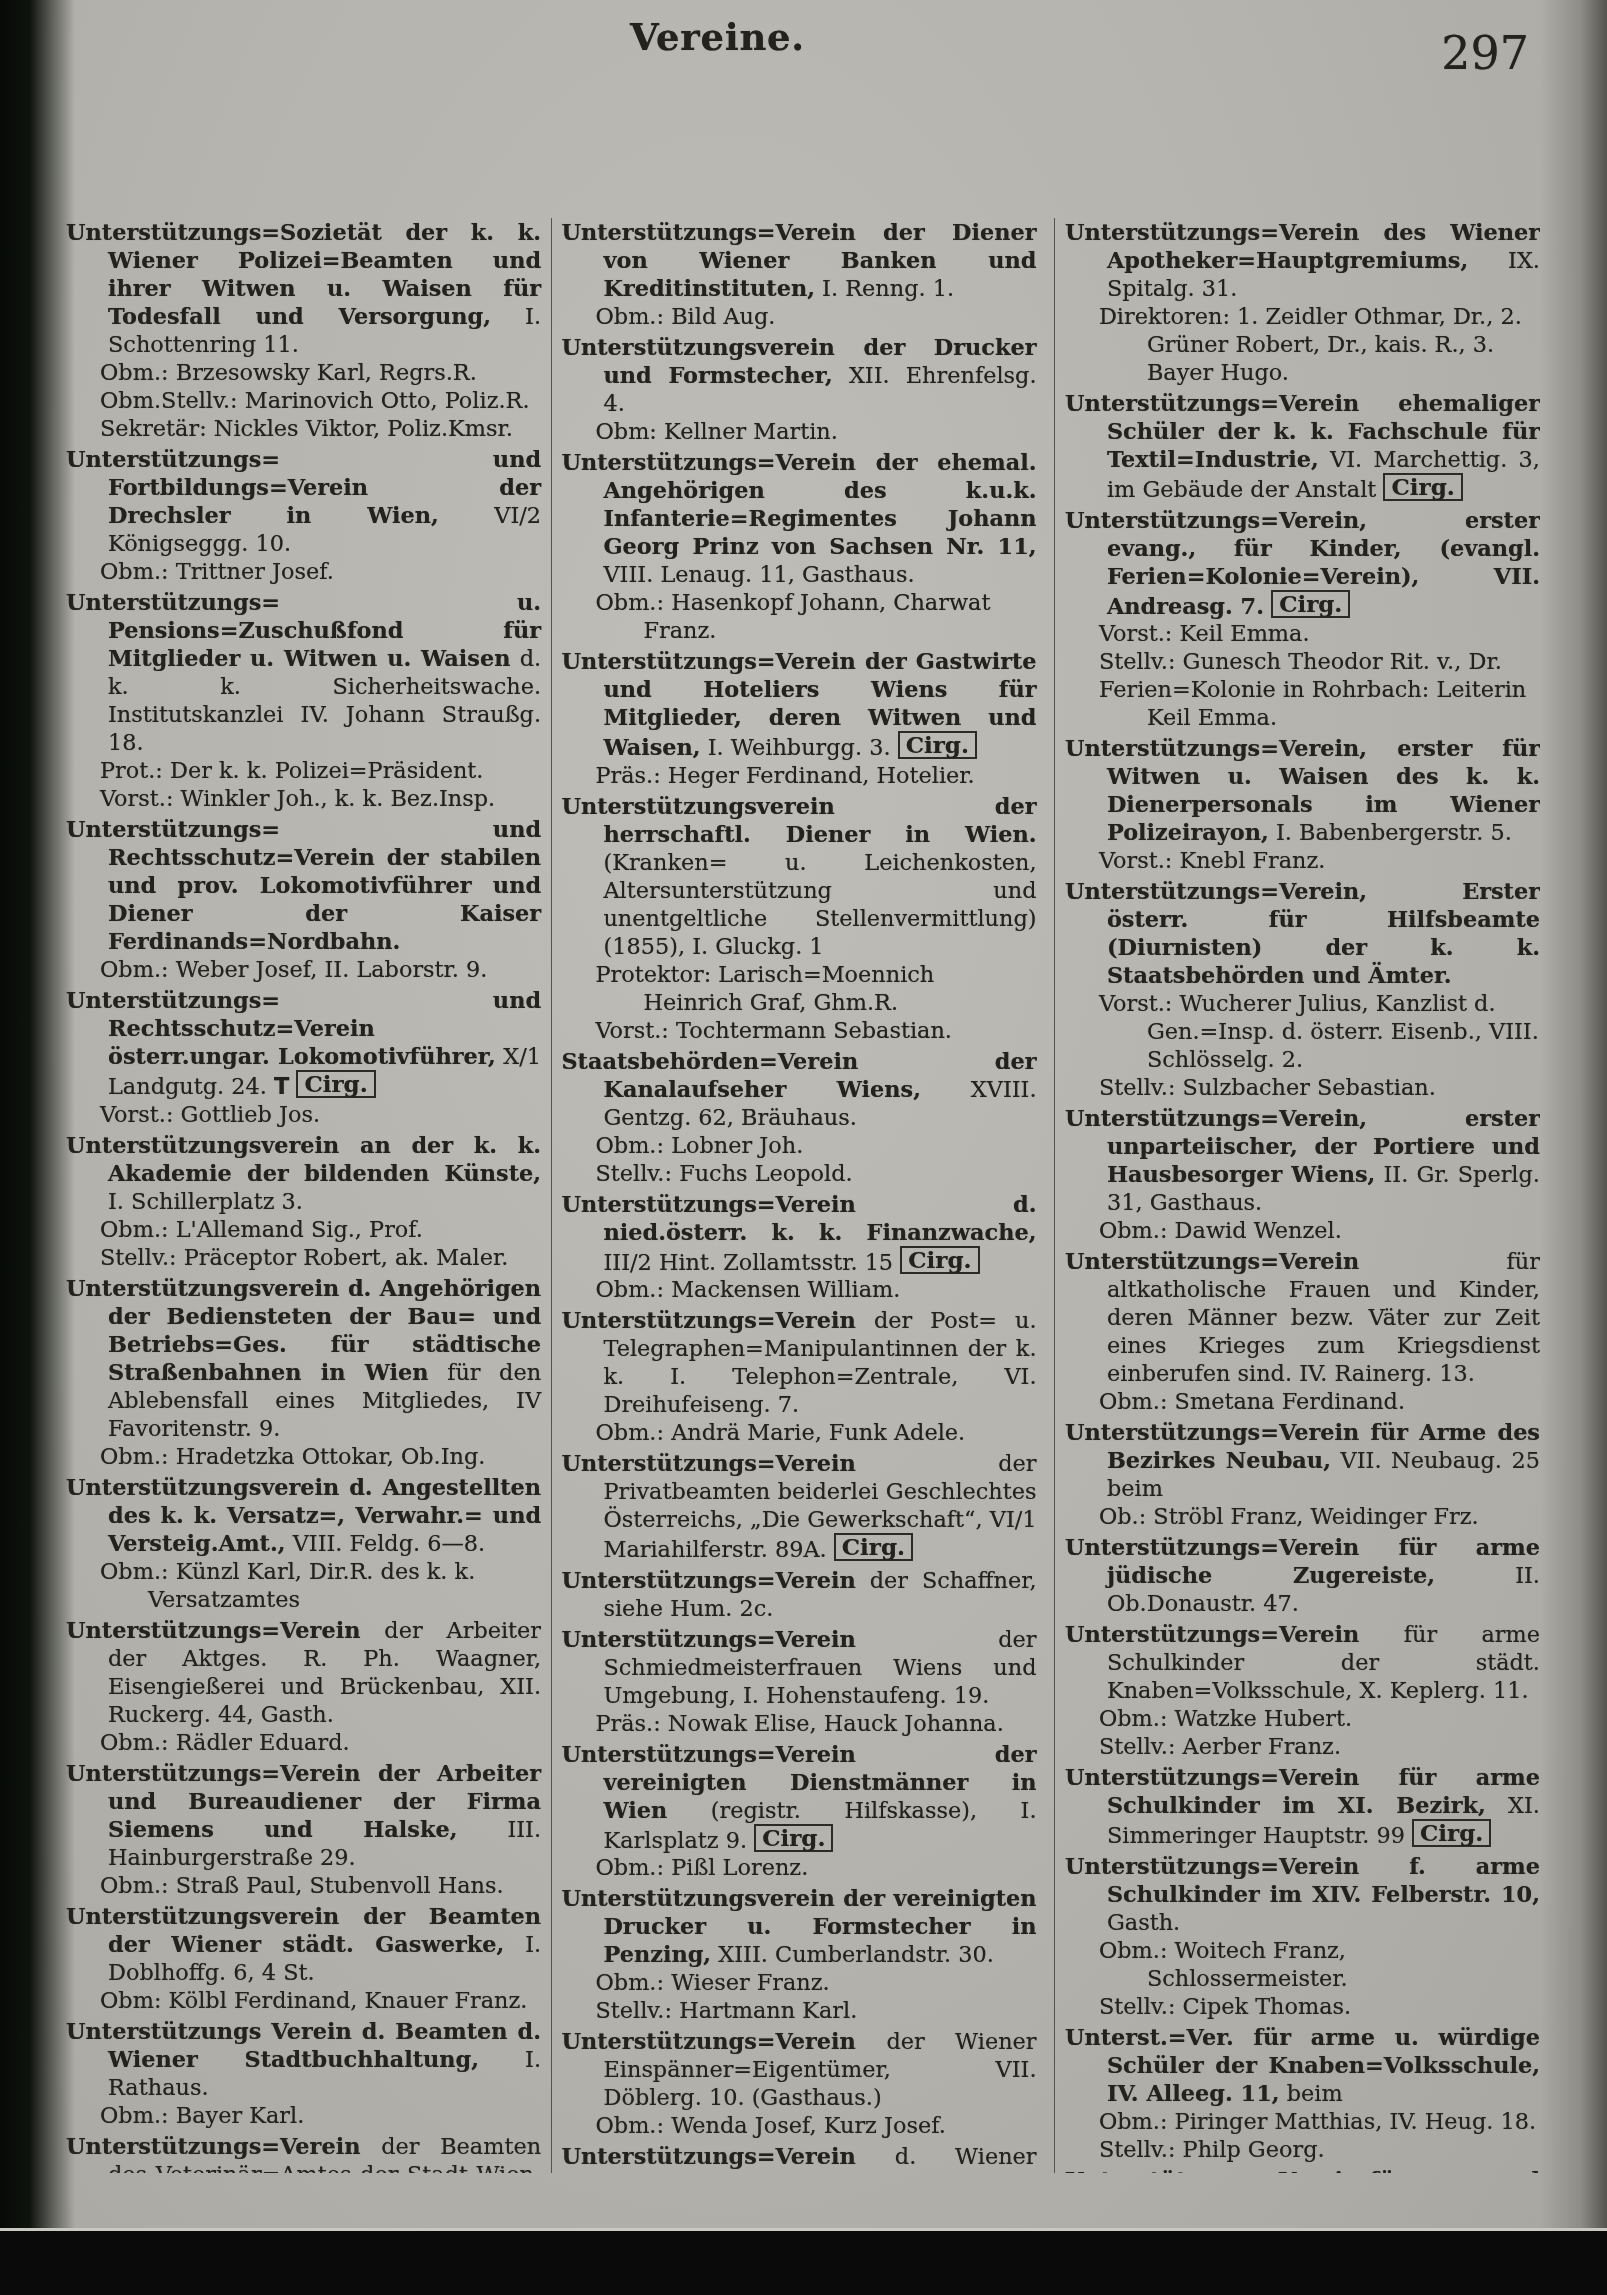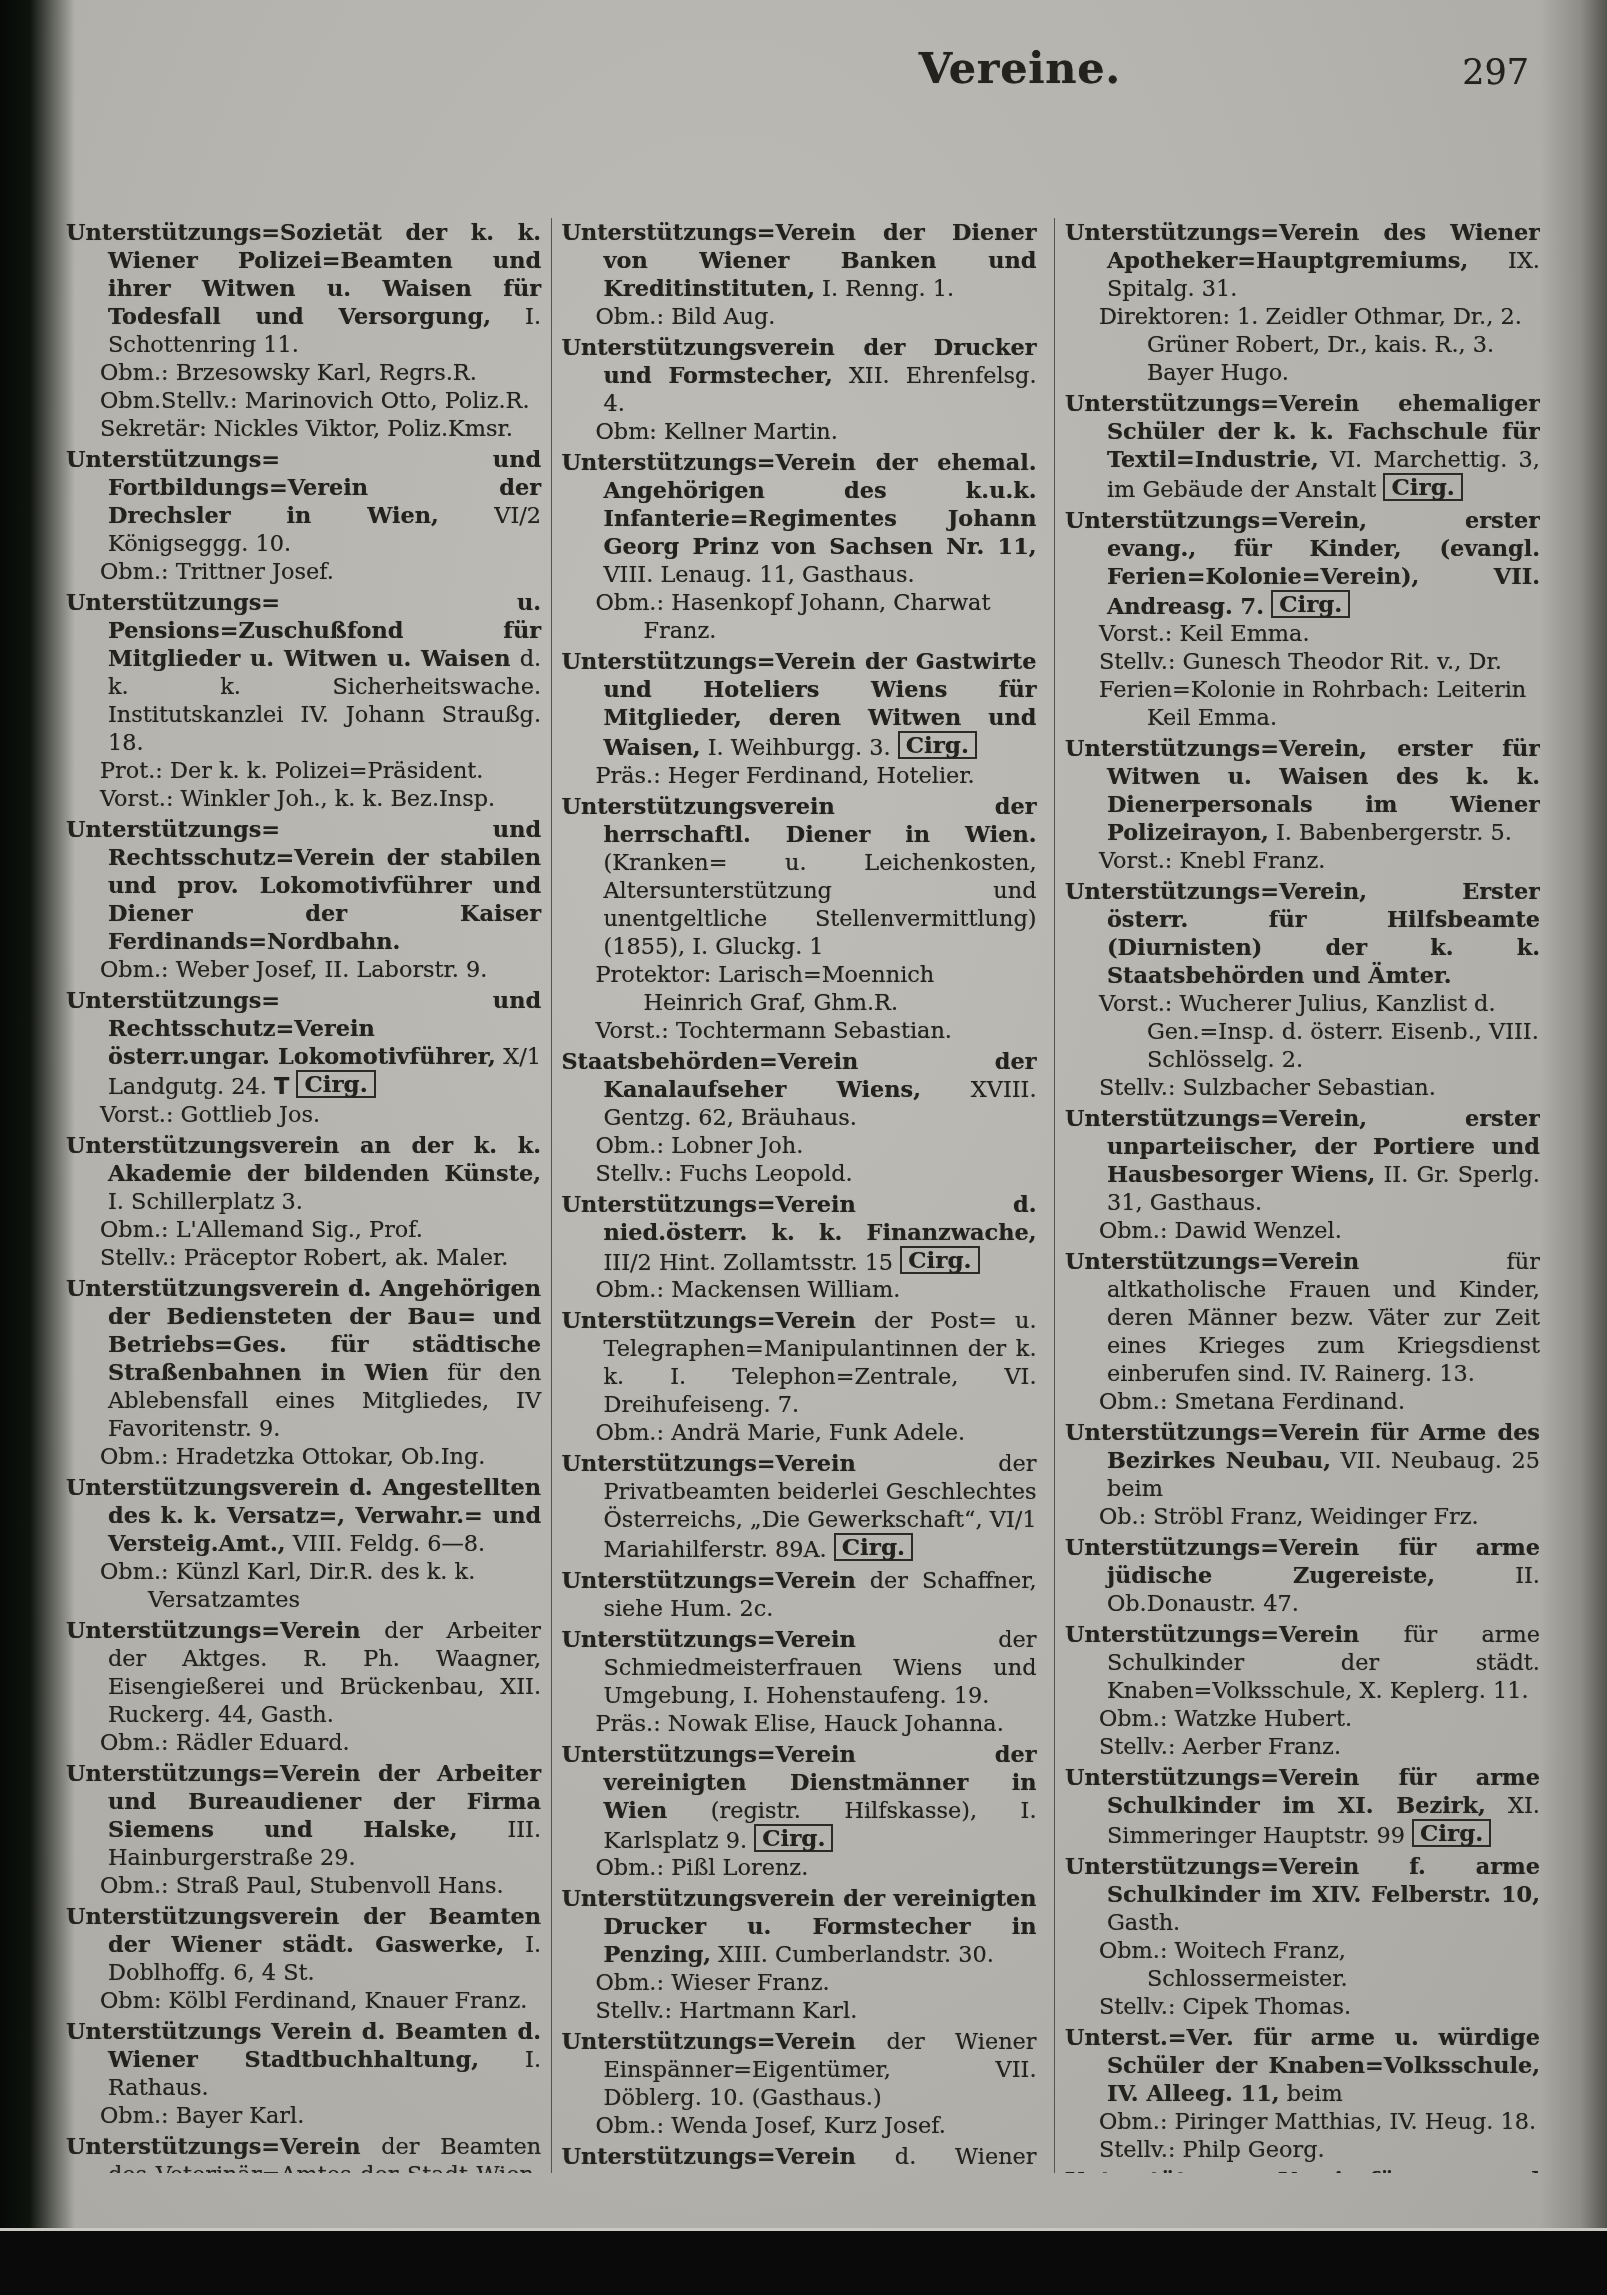--- a/index.html
+++ b/index.html
@@ -7,23 +7,23 @@
     position:relative;width:1607px;height:2295px;overflow:hidden;
     background:radial-gradient(ellipse at 45% 32%, #bebdb7 0%, #b3b2ac 55%, #a7a6a0 100%);
     font-family:"DejaVu Serif", serif;color:#24221e;
   }
   .gutter-shadow{position:absolute;left:0;top:0;bottom:0;width:75px;
     background:linear-gradient(to right,#060906 0%,#10140f 40%,rgba(16,20,15,0) 100%);}
   .right-shade{position:absolute;right:0;top:0;bottom:0;width:67px;
     background:linear-gradient(to left,#55544f 0%,#8e8d87 40%,rgba(142,141,135,0) 100%);}
   .bottom-edge{position:absolute;left:0;right:0;bottom:0;height:64px;background:#0a0a0a;
     border-top:3.7px solid #c9c8c1;}
-  .page-title{position:absolute;top:43px;left:314px;width:807px;text-align:right;
-    font-size:43px;font-weight:bold;letter-spacing:0.7px;text-shadow:0 0 0.7px rgba(30,28,24,.6);}
-  .page-number{position:absolute;top:52px;right:78px;font-size:35px;text-shadow:0 0 0.7px rgba(30,28,24,.5);}
+  .page-title{position:absolute;top:15px;left:314px;width:807px;text-align:center;
+    font-size:37px;font-weight:bold;letter-spacing:0.7px;text-shadow:0 0 0.7px rgba(30,28,24,.6);}
+  .page-number{position:absolute;top:26px;right:78px;font-size:46px;text-shadow:0 0 0.7px rgba(30,28,24,.5);}
   .textblock{position:absolute;left:66px;top:218px;width:1474px;height:1955px;display:flex;}
   .col{flex:1 1 0;padding:0 9.7px;overflow:hidden;}
   .col + .col{border-left:1.5px solid #55534d;}
   .col:first-child{padding-left:0;}
   .col:last-child{padding-right:0;margin-left:8px;}
   .entry{margin:0 0 3px 0;}
   p{margin:0;font-size:22.4px;line-height:28px;text-shadow:0 0 0.7px rgba(36,34,30,.55);}
   .head{padding-left:42px;text-indent:-42px;text-align:justify;}
   .line{padding-left:82px;text-indent:-48px;}
   .b{font-weight:bold;}

